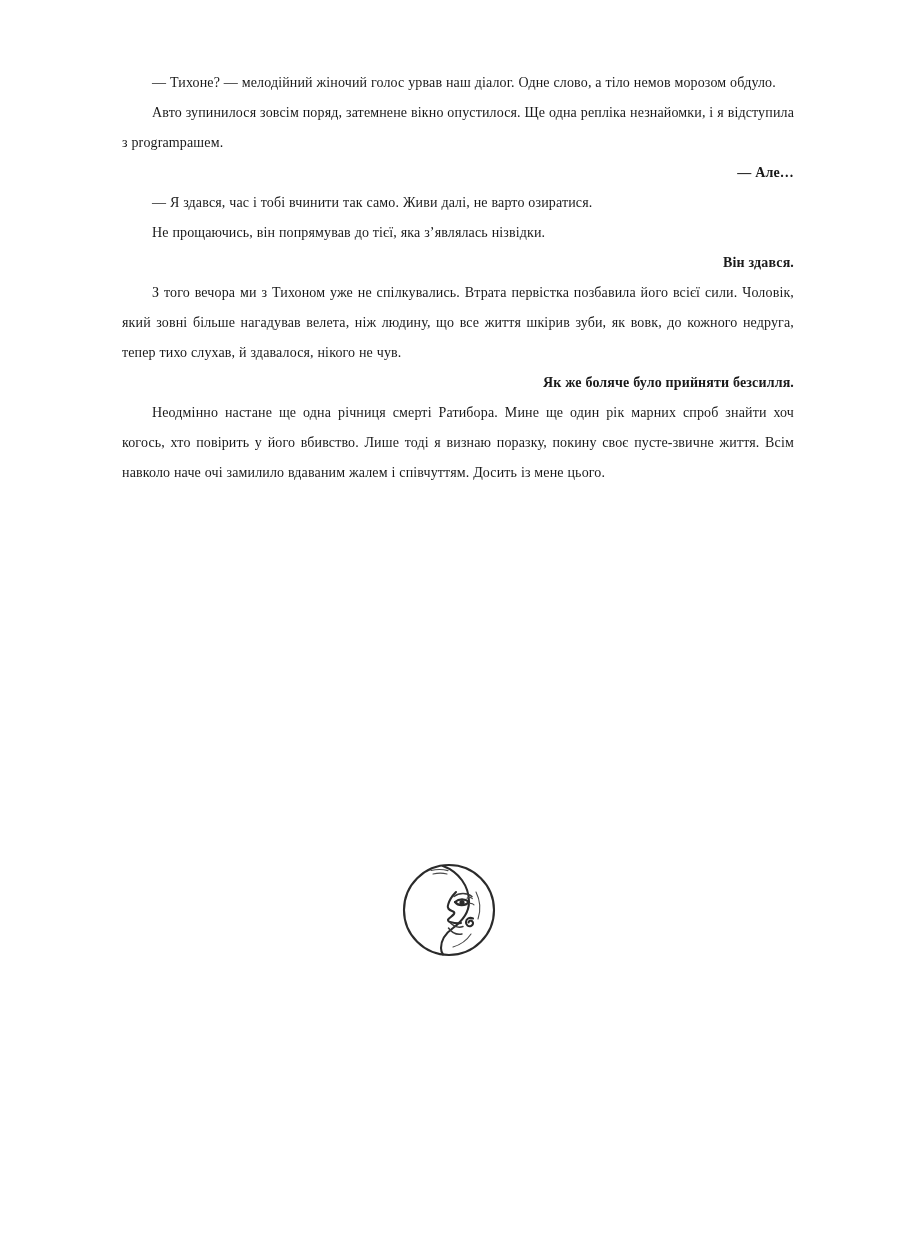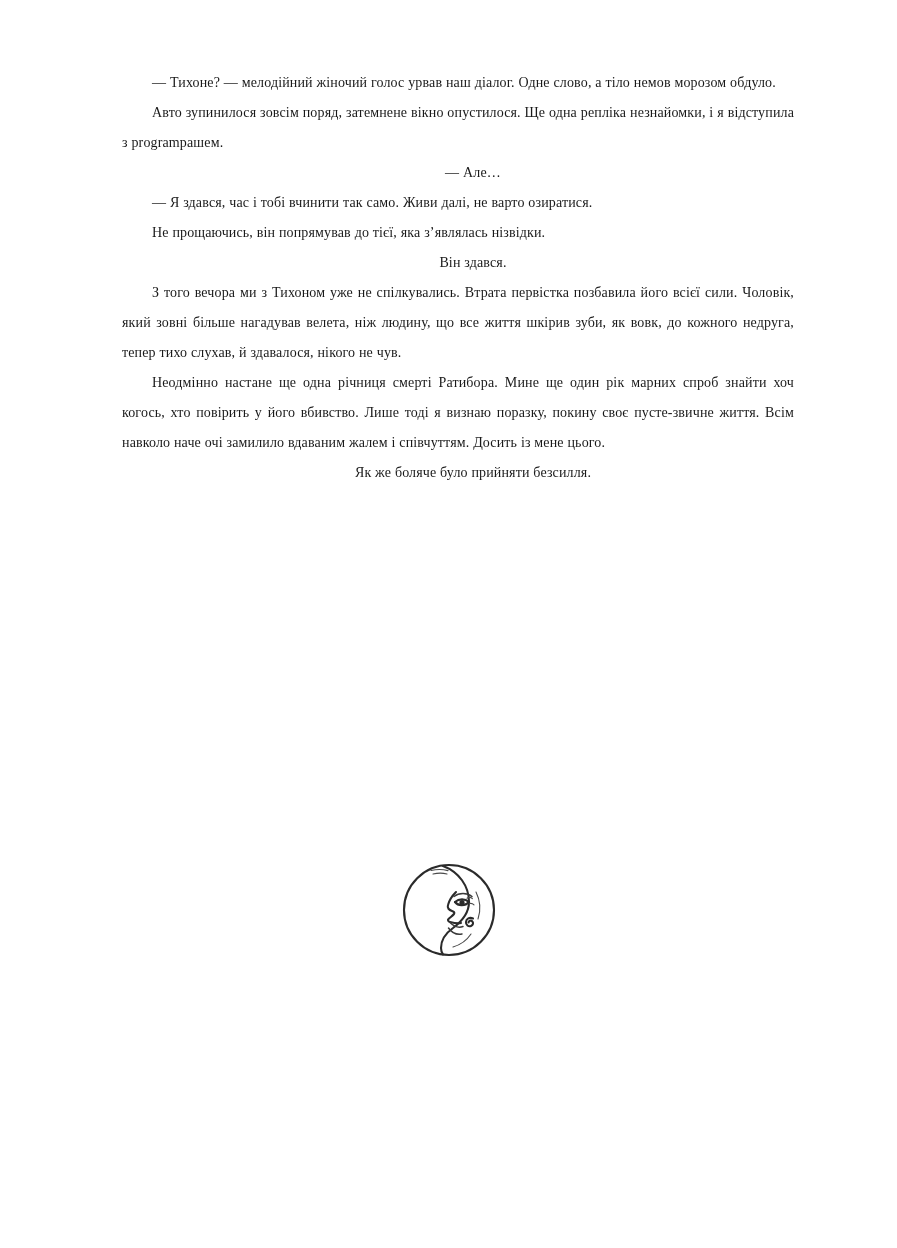--- a/index.html
+++ b/index.html
@@ -33,21 +33,22 @@
     line-height: 30px;
     text-align: justify;
     text-indent: 30px;
     hyphens: manual;
     -webkit-hyphens: manual;
     letter-spacing: 0.01em;
     word-spacing: 0.01em;
   }
   
   .para.short {
-    text-align: center;
+    text-align: right;
+    font-weight: bold;
   }
   .ornament-wrap {
     position: absolute;
     left: 0;
     top: 858px;
     width: 897px;
     display: flex;
     justify-content: center;
     align-items: center;
   }
@@ -93,22 +94,22 @@
 <div class="page">
 
   <div class="text-block">
     <p class="para">— Тихоне? — мелодійний жіночий голос урвав наш діалог. Одне слово, а тіло немов морозом обдуло.</p>
     <p class="para">Авто зупинилося зовсім поряд, затемнене вікно опустилося. Ще одна репліка незнайомки, і я відступила з programрашем.</p>
     <p class="para short">— Але…</p>
     <p class="para">— Я здався, час і тобі вчинити так само. Живи далі, не варто озиратися.</p>
     <p class="para">Не прощаючись, він попрямував до тієї, яка з’являлась нізвідки.</p>
     <p class="para short">Він здався.</p>
     <p class="para">З того вечора ми з Тихоном уже не спілкувались. Втрата первістка позбавила його всієї сили. Чоловік, який зовні більше нагадував велета, ніж людину, що все життя шкірив зуби, як вовк, до кожного недруга, тепер тихо слухав, й здавалося, нікого не чув.</p>
+    <p class="para short">Як же боляче було прийняти безсилля.</p>
     <p class="para">Неодмінно настане ще одна річниця смерті Ратибора. Мине ще один рік марних спроб знайти хоч когось, хто повірить у його вбивство. Лише тоді я визнаю поразку, покину своє пусте-звичне життя. Всім навколо наче очі замилило вдаваним жалем і співчуттям. Досить із мене цього.</p>
-    <p class="para short">Як же боляче було прийняти безсилля.</p>
   </div>
 
   <div class="ornament-wrap">
     <div class="ornament">
       <svg viewBox="0 0 104 104" xmlns="http://www.w3.org/2000/svg" aria-hidden="true">
 
         <circle class="moon-stroke" cx="52" cy="52" r="45"></circle>
 
         <path class="moon-stroke" d="M 46 8
                  C 62 14, 72 28, 72 44

